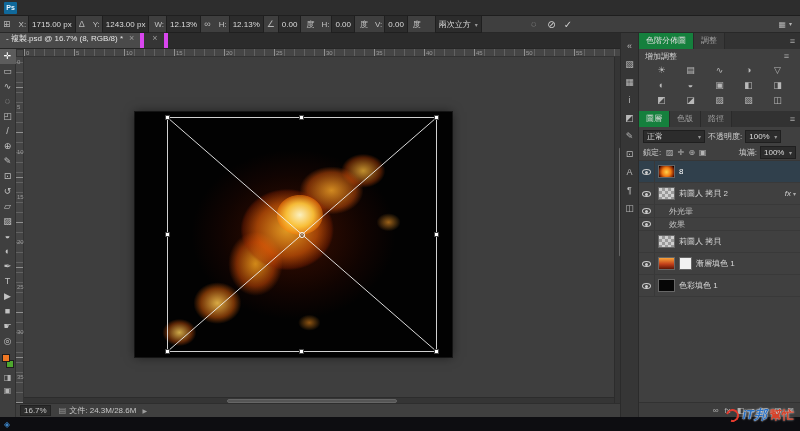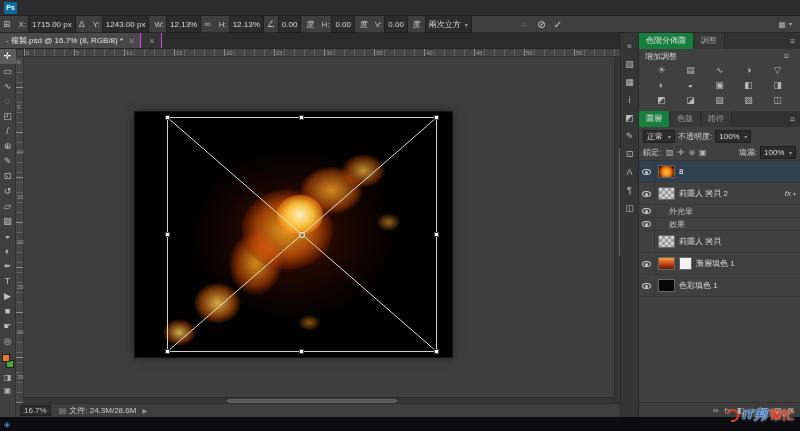--- a/index.html
+++ b/index.html
@@ -23,22 +23,22 @@
 .opt-icon{color:#b5b5b5;margin:0 3px;font-size:9px}
 .opt-dd{display:flex;align-items:center;gap:4px}
 #commit-group{display:flex;align-items:center;gap:8px;margin-left:46px}
 #cancel-btn{color:#cfcfcf;font-size:10px}
 #commit-btn{color:#cfcfcf;font-size:10px}
 #workspace-group{margin-left:auto;margin-right:8px;display:flex;gap:3px;color:#b5b5b5}
 
 
 #tabbar{position:absolute;left:0;top:33px;width:620px;height:16px;background:#2b2b2b;
         display:flex;align-items:stretch;border-bottom:1px solid #262626;z-index:20}
-.doc-tab{display:flex;align-items:center;gap:4px;padding:0 6px;font-size:8px;color:#a8a8a8;
-         background:#353535;border-right:1px solid #d946ef;white-space:nowrap;overflow:hidden;max-width:230px}
+.doc-tab{display:flex;gap:4px;padding:0 6px;font-size:8px;color:#a8a8a8;
+         background:#353535;border-right:4px solid #d946ef;white-space:nowrap;overflow:hidden;max-width:230px}
 .doc-tab.active{background:#4a4a4a;color:#e4e4e4}
 .tab-close{color:#999;font-size:9px;margin-left:2px}
 
 
 #toolbar{position:absolute;left:0;top:49px;width:16px;height:368px;background:#3f3f3f;
          border-right:1px solid #303030;display:flex;flex-direction:column;align-items:center;z-index:20}
 .tool{width:16px;height:15px;line-height:15px;text-align:center;font-size:9px;color:#c2c2c2}
 .tool.active{background:#5c5c5c;color:#fff}
 #swatches{position:relative;width:16px;height:18px;margin-top:4px}
 #bg-swatch{position:absolute;left:6px;top:7px;width:8px;height:8px;border:1px solid #1d1d1d}
@@ -106,21 +106,21 @@
 .ptab.active{background:#15803d;color:#dedede}
 .ptab-menu{margin-left:auto;margin-right:5px;color:#a8a8a8;font-size:9px}
 #adj-header{height:14px;display:flex;align-items:center;padding:0 6px;font-size:8px;color:#cfcfcf;flex:none}
 #adj-grid{display:grid;grid-template-columns:repeat(5,1fr);row-gap:2px;padding:1px 8px 4px 8px;flex:none}
 .adj-icon{height:13px;line-height:13px;text-align:center;font-size:9px;color:#b8b8b8}
 .blend-row{height:18px;display:flex;align-items:center;padding:0 4px;gap:3px;flex:none;font-size:8px}
 .lock-row{height:16px;display:flex;align-items:center;padding:0 4px;gap:3px;flex:none;font-size:8px;border-bottom:1px solid #373737}
 .dd{height:13px;background:#2c2c2c;border:1px solid #1f1f1f;display:flex;align-items:center;
     justify-content:space-between;padding:0 3px;color:#ddd;font-size:8px}
 .dd .arr{font-size:6px;color:#999;margin-left:3px}
-#blend-dd{width:32px}
+#blend-dd{width:62px}
 .small-dd{width:36px}
 .lock-icon{width:11px;text-align:center;color:#b5b5b5;font-size:8px}
 
 #layer-list{flex:1 1 auto;overflow:hidden;background:#404040}
 .layer-row{height:22px;display:flex;align-items:center;border-bottom:1px solid #393939;font-size:8px;color:#d6d6d6}
 .layer-row.selected{background:#30404c;color:#fff}
 .layer-row.sub{height:13px;font-size:8px;color:#c3c3c3}
 .eye-cell{width:16px;height:100%;display:flex;align-items:center;justify-content:center;border-right:1px solid #383838;flex:none}
 .eye{width:9px;height:6px;border:1px solid #cdcdcd;border-radius:50%;position:relative;display:inline-block}
 .eye::after{content:"";position:absolute;left:2px;top:1px;width:3px;height:3px;border-radius:50%;background:#cdcdcd}
@@ -173,21 +173,21 @@
     <div class="opt-box">12.13%</div>
     <span class="opt-icon">∠</span>
     <div class="opt-box">0.00</div>
     <span class="opt-label">度</span>
     <span class="opt-label">H:</span>
     <div class="opt-box">0.00</div>
     <span class="opt-label">度</span>
     <span class="opt-label">V:</span>
     <div class="opt-box">0.00</div>
     <span class="opt-label">度</span>
-    <div class="opt-box opt-dd" style="margin-left:2px">
+    <div class="opt-box opt-dd" style="margin-left:12px">
       <span>兩次立方</span>
       <span class="arr" style="font-size:6px;color:#999">▾</span>
     </div>
     <div id="commit-group">
       <span class="opt-icon">◌</span>
       <span id="cancel-btn">⊘</span>
       <span id="commit-btn">✓</span>
     </div>
     <div id="workspace-group">
       <span>▦</span>

